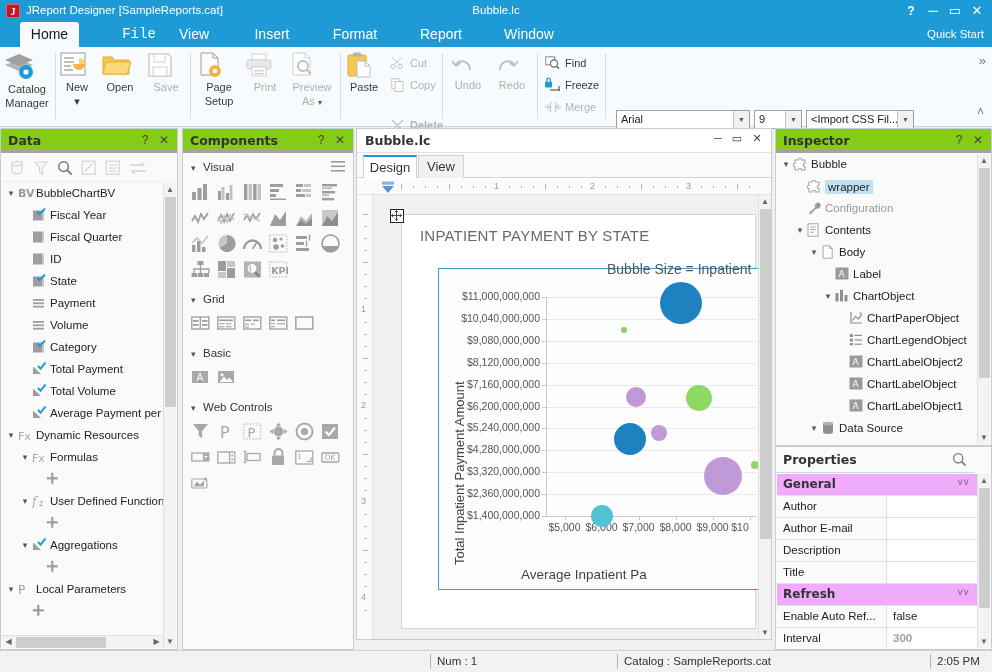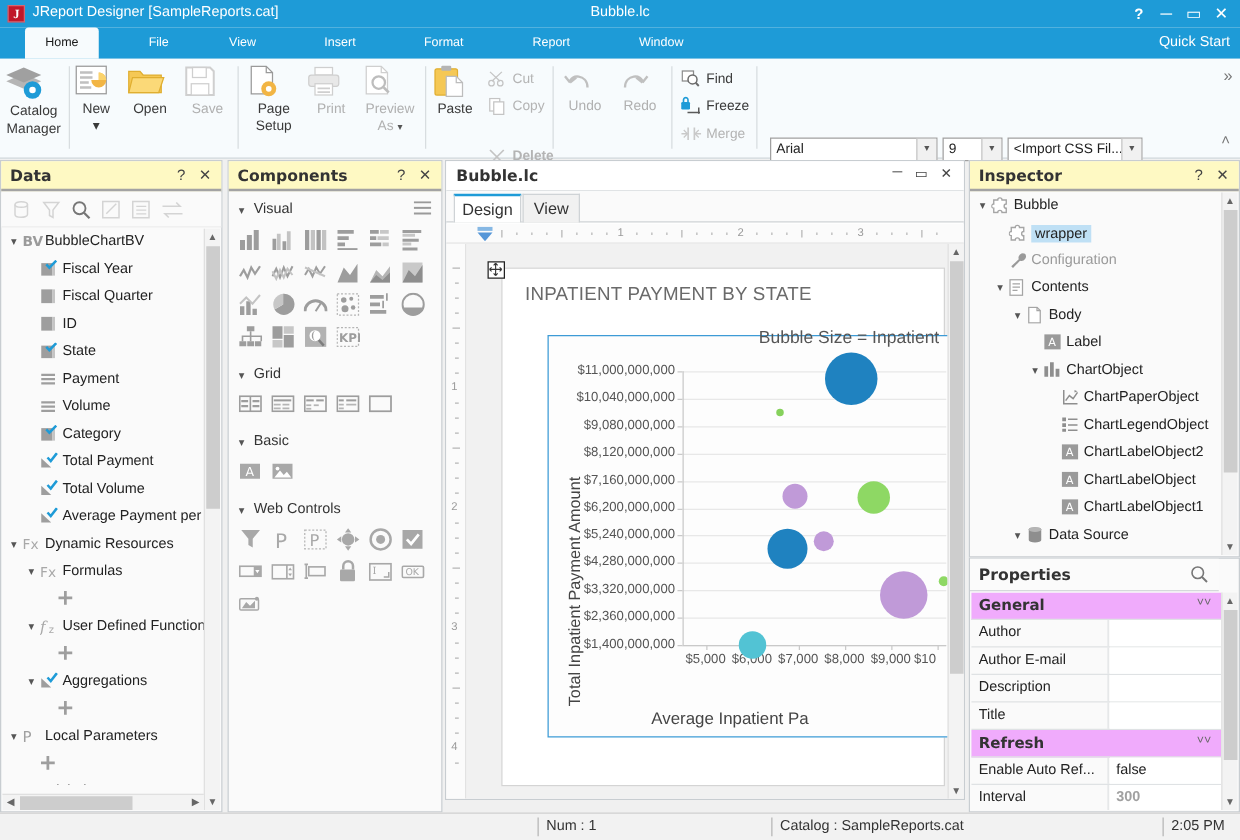--- a/index.html
+++ b/index.html
@@ -34,21 +34,21 @@
   }
   .tb-btn.help{ font-weight:bold; font-size:12px;}
 
   
   .menubar {
     position:absolute; left:0; top:22px; width:992px; height:25px;
     background:#1e9bd7;
   }
   .menu-item {
     position:absolute; top:0; height:25px; line-height:25px;
-    text-align:center; color:#fff; font-size:10px; cursor:default;
+    text-align:center; color:#fff; font-size:14px; cursor:default;
   }
   .menu-item.active {
     background:#f7fbfd; color:#1a1a1a;
     border-radius:3px 3px 0 0;
   }
   .quickstart { position:absolute; right:8px; top:0; height:25px; line-height:25px; color:#fff; font-size:11.5px;}
 
   
   .ribbon {
     position:absolute; left:0; top:47px; width:992px; height:80px;
@@ -82,21 +82,21 @@
     position:absolute; width:20px; height:20px; line-height:20px; text-align:center;
     font-size:12px; color:#333; cursor:default;
   }
   .fmt-btn.sel { background:#cce4f7; border:1px solid #7aaedd; }
   .fmt-sep { position:absolute; width:1px; height:16px; background:#d0d0d0; top:2px;}
 
   
   .panel { position:absolute; background:#fafafa; border:1px solid #c8cdd1; }
   .panel-hdr {
     position:absolute; left:0; top:0; right:0; height:24px;
-    background:#fef9c3; border-bottom:2px solid #a3a3a3;
+    background:#84cc16; border-bottom:4px solid #a3a3a3;
   }
   .panel-title {
     position:absolute; left:7px; top:4px; font-size:12.5px; font-weight:bold; color:#333;
     font-family:"DejaVu Sans", sans-serif;
   }
   .panel-hdr .hbtn {
     position:absolute; top:3px; width:16px; height:16px; text-align:center; line-height:16px;
     font-size:12px; color:#444; cursor:default;
   }
 
@@ -202,21 +202,21 @@
     <div class="tb-btns">
       <div class="tb-btn help">?</div>
       <div class="tb-btn">─</div>
       <div class="tb-btn">▭</div>
       <div class="tb-btn">✕</div>
     </div>
   </div>
 
   <div class="menubar">
     <div class="menu-item active" style="left:20px; width:59px;">Home</div>
-    <div class="menu-item" style="left:99px; width:56px;">File</div>
+    <div class="menu-item" style="left:111px; width:56px;font-family:Liberation Mono, monospace;">File</div>
     <div class="menu-item" style="left:165px; width:58px;">View</div>
     <div class="menu-item" style="left:243px; width:58px;">Insert</div>
     <div class="menu-item" style="left:326px; width:58px;">Format</div>
     <div class="menu-item" style="left:412px; width:58px;">Report</div>
     <div class="menu-item" style="left:498px; width:62px;">Window</div>
     <div class="quickstart">Quick Start</div>
   </div>
 
   <div class="ribbon">
 

